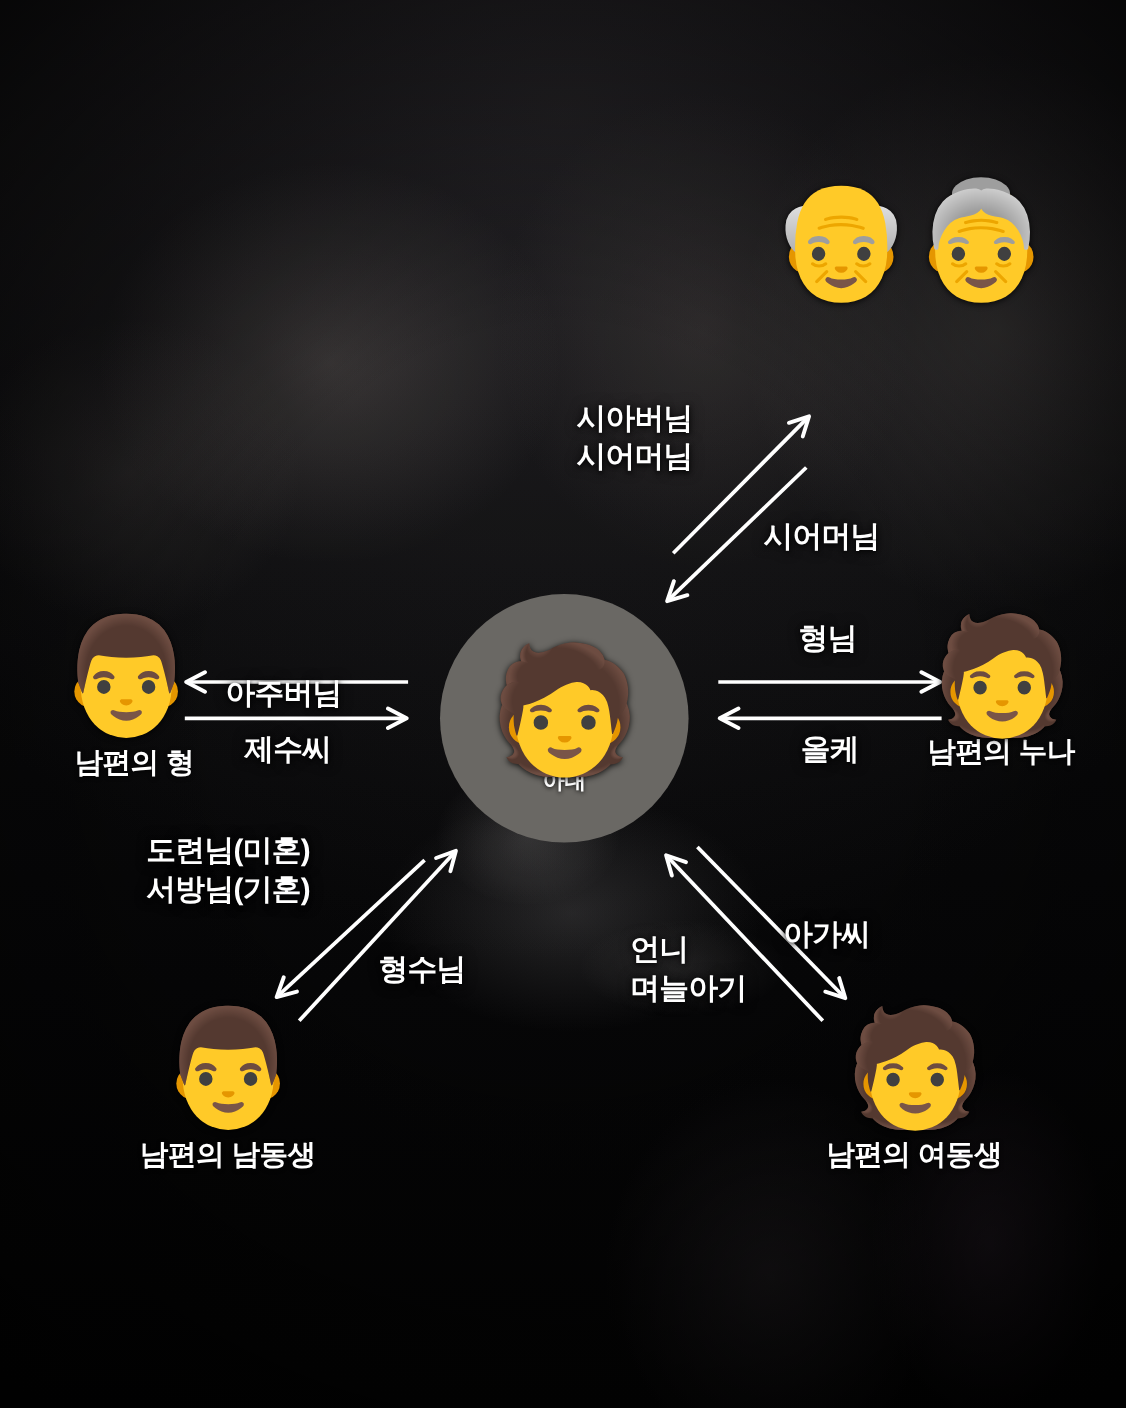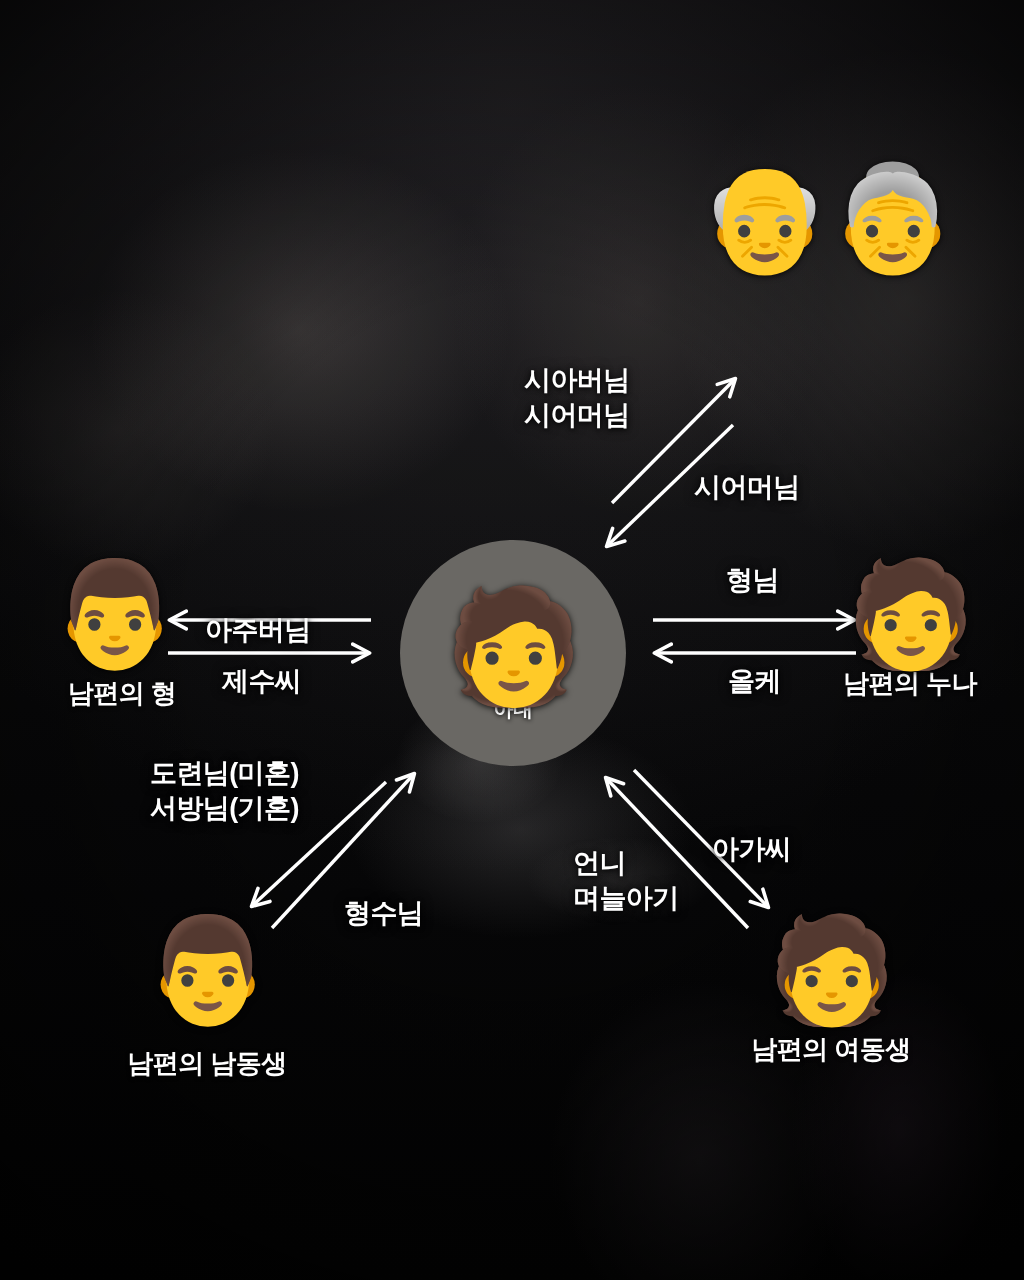--- a/index.html
+++ b/index.html
@@ -80,21 +80,21 @@
   #node-bro-older    { left: 12px;  top: 562px; width: 204px; }
   #node-bro-older .node-emoji { font-size: 104px; }
   #node-bro-older .node-label { margin-top: 10px; margin-left: 16px; }
 
   #node-sis-older    { left: 808px; top: 562px; width: 204px; }
   #node-sis-older .node-emoji { font-size: 104px; }
   #node-sis-older .node-label { }
 
   #node-bro-young    { left: 100px; top: 918px; width: 214px; }
   #node-bro-young .node-emoji { font-size: 104px; }
-  #node-bro-young .node-label { margin-top: 24px; }
+  #node-bro-young .node-label { margin-top: 10px; }
 
   #node-sis-young    { left: 724px; top: 918px; width: 214px; }
   #node-sis-young .node-emoji { font-size: 104px; }
   #node-sis-young .node-label { margin-top: 10px; }
 
   
   #node-self {
     left: 400px; top: 540px;
     width: 226px; height: 226px;
     border-radius: 50%;
@@ -115,22 +115,22 @@
     text-shadow: 0 1px 5px rgba(0,0,0,0.95), 0 0 12px rgba(0,0,0,0.7);
     white-space: pre;
     text-align: left;
   }
   #lbl-to-parents   { left: 524px; top: 363px; }
   #lbl-from-parents { left: 694px; top: 470px; }
   #lbl-to-bro-older { left: 205px; top: 573px; margin-top: 40px; }
   #lbl-from-bro-older { left: 222px; top: 664px; }
   #lbl-to-sis-older { left: 726px; top: 563px; }
   #lbl-from-sis-older { left: 728px; top: 664px; }
-  #lbl-to-bro-young { left: 150px; top: 756px; }
-  #lbl-from-bro-young { left: 344px; top: 896px; }
+  #lbl-to-bro-young { left: 133px; top: 756px; }
+  #lbl-from-bro-young { left: 344px; top: 864px; }
   #lbl-to-sis-young { left: 712px; top: 790px; margin-top: 42px; }
   #lbl-from-sis-young { left: 573px; top: 846px; }
 
   
   #arrows {
     position: absolute;
     inset: 0;
     pointer-events: none;
   }
 

